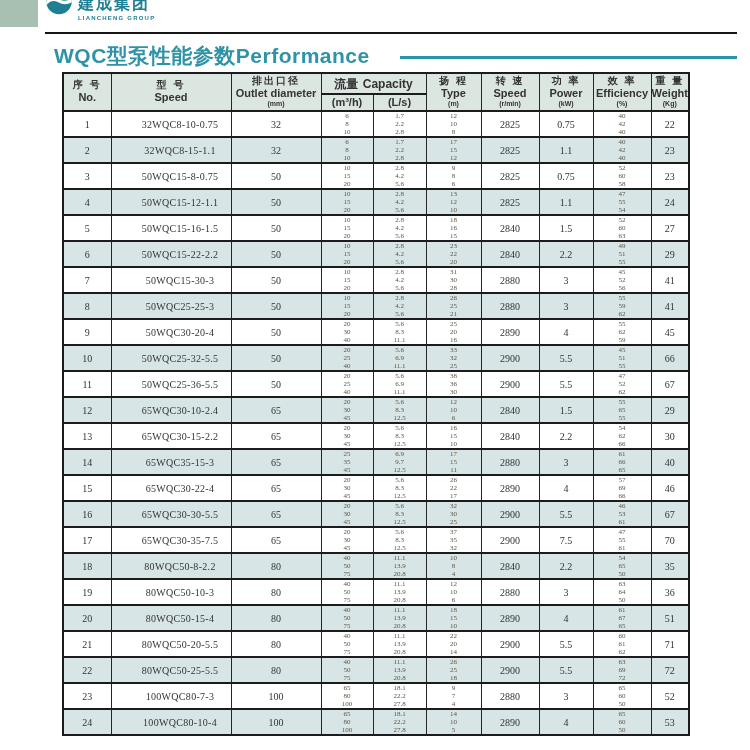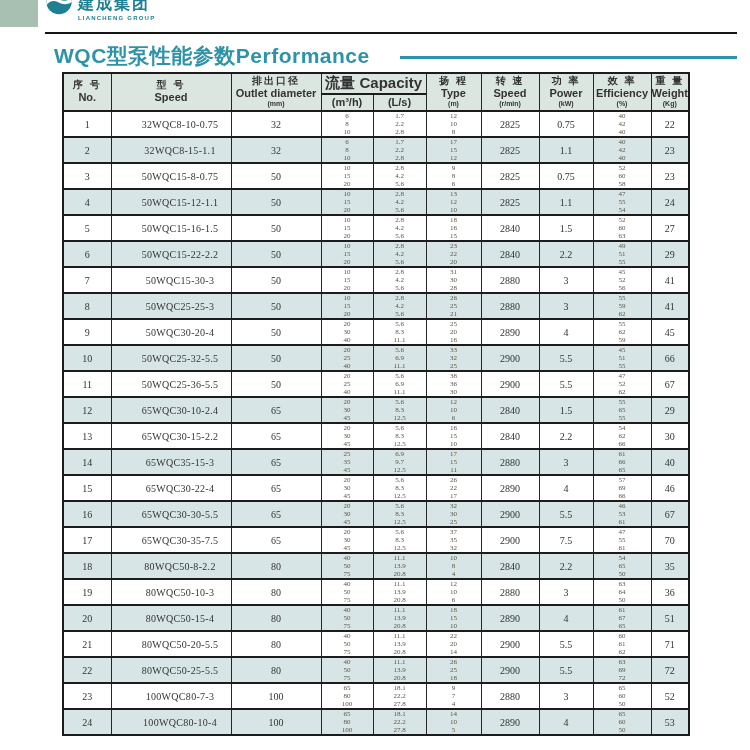--- a/index.html
+++ b/index.html
@@ -26,21 +26,21 @@
         table-layout:fixed;padding-left:15px;}
   .perf-table th,.perf-table td{border:1px solid #262626;padding:0;text-align:center;vertical-align:middle;}
   .perf-table thead th{background:#dce6e1;border-bottom:2px solid #1c1c1c;border-top:2px solid #1c1c1c;}
   .perf-table tbody tr{border-top:2px solid #1c1c1c;}
   .perf-table{border:2px solid #1c1c1c;}
   .perf-table tbody tr{height:26px;}
   .perf-table tbody tr.alt td{background:#d8e5e6;}
   .h-cn{font-size:10px;font-weight:bold;color:#333;letter-spacing:2px;line-height:1.2;}
   .h-en{font-size:11px;color:#333;line-height:1.2;letter-spacing:0;}
   .h-unit{font-size:7px;color:#333;line-height:1.2;}
-  .h-cap{font-size:15px;font-weight:bold;color:#333;}
+  .h-cap{font-size:12px;font-weight:bold;color:#333;}
   td{font-family:"Liberation Serif",serif;color:#333;}
   .c-no,.c-outlet,.c-speed,.c-power,.c-weight{font-size:10px;}
   .c-type{font-size:10px;text-align:right;padding-left:18px !important;letter-spacing:0.3px;}
   .c-stack .sv{font-size:7px;line-height:8px;color:#5d5446;}
   .r1{height:19px;}.r2{height:17px;}
 </style>
 </head>
 <body>
 
 <div class="page">

